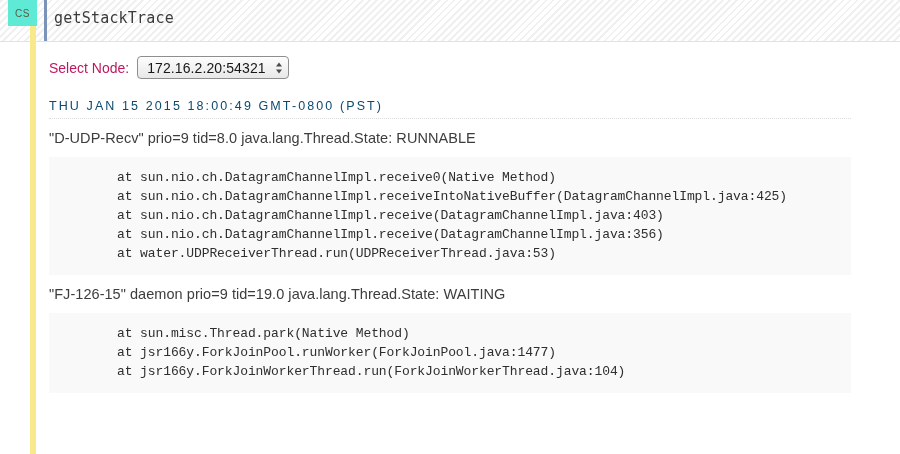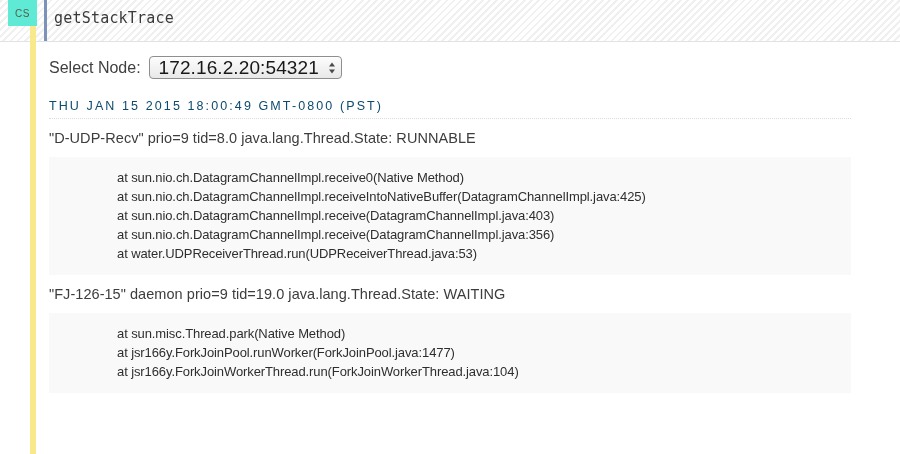--- a/index.html
+++ b/index.html
@@ -109,37 +109,37 @@
     line-height: 1;
   }
 
   .node-row {
     display: flex;
     align-items: center;
     gap: 8px;
     margin-top: 14px;
   }
   .node-label {
-    font-size: 16px;
-    color: #404040;
+    font-size: 14px;
+    color: #be185d;
   }
   .node-select {
     position: relative;
     display: inline-flex;
     align-items: center;
     border: 1px solid #8e8e8e;
     border-radius: 4px;
     background: linear-gradient(#fdfdfd, #e8e8e8);
     height: 21px;
     padding: 0 22px 0 9px;
     box-shadow: 0 1px 0 rgba(255,255,255,0.9) inset;
     cursor: default;
   }
   .node-select-value {
-    font-size: 19px;
+    font-size: 14px;
     color: #181818;
     font-family: "Liberation Sans", sans-serif;
     letter-spacing: 0.1px;
   }
   .node-select-arrows {
     position: absolute;
     right: 6px;
     top: 50%;
     transform: translateY(-50%);
     display: flex;
@@ -174,21 +174,21 @@
   }
 
   .code-block {
     margin-top: 11px;
     width: 802px;
     background: #f9f9f9;
     padding: 11px 0 12px 0;
     box-sizing: border-box;
   }
   .code-line {
-    font-family: Liberation Sans, sans-serif;
+    font-family: Liberation Mono, monospace;
     font-size: 13px;
     color: #2e2e2e;
     line-height: 19px;
     padding-left: 68px;
     white-space: pre;
     letter-spacing: -0.1px;
   }
 </style>
 </head>
 <body>

